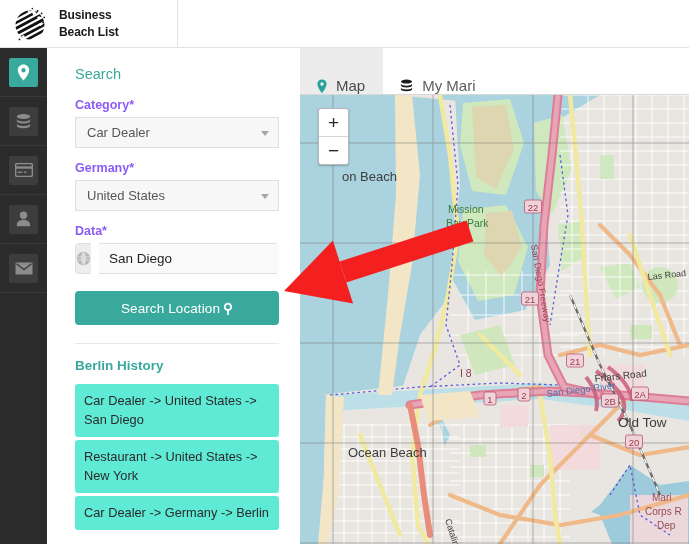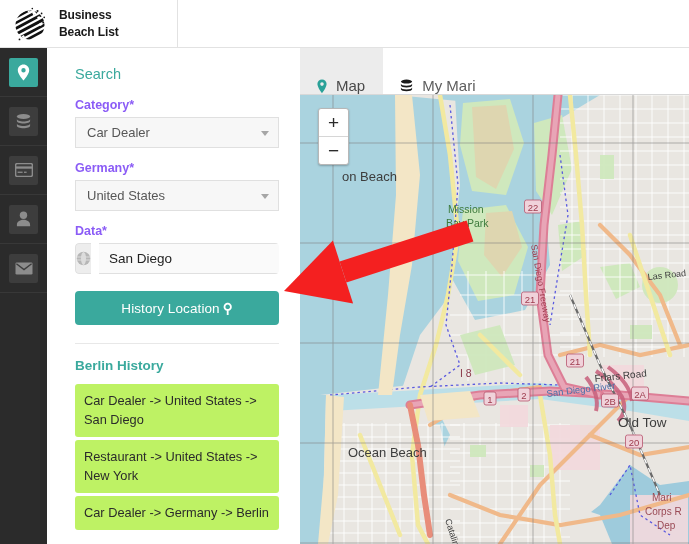--- a/index.html
+++ b/index.html
@@ -191,21 +191,21 @@
     border: none;
     border-top: 1px solid #e8e8e8;
   }
   .history-title {
     color: #3aa99d;
     font-size: 13.5px;
     margin: 14px 0 11px 0;
     line-height: 15px;
   }
   .history-item {
-    background: #bef264;
+    background: #5eead4;
     border-radius: 3px;
     padding: 7px 9px 8px 9px;
     font-size: 12.8px;
     line-height: 19px;
     color: #2b2b2b;
     margin-bottom: 3px;
     cursor: pointer;
   }
 
   
@@ -413,21 +413,21 @@
           <svg width="15" height="15" viewBox="0 0 15 15">
             <circle cx="7.5" cy="7.5" r="6.7" fill="#b6b6b6"></circle>
             <path d="M7.5 0.8 C4.1 2.6 4.1 12.4 7.5 14.2 C10.9 12.4 10.9 2.6 7.5 0.8 Z" fill="#dcdcdc"></path>
             <path d="M0.9 6.0 h13.2 M0.9 9.0 h13.2" stroke="#dcdcdc" stroke-width="1"></path>
           </svg>
         </span>
         <input class="text-input" type="text" value="San Diego" style="">
       </div>
 
       <button class="btn-primary">
-        <span>History Location</span><span class="mag">⚲</span>
+        <span>Search Location</span><span class="mag">⚲</span>
       </button>
 
       <hr class="panel-divider">
 
       <h3 class="history-title">Berlin History</h3>
 
       <div class="history-item">Car Dealer -&gt; United States -&gt; San Diego</div>
       <div class="history-item">Restaurant -&gt; United States -&gt; New York</div>
       <div class="history-item">Car Dealer -&gt; Germany -&gt; Berlin</div>
     </div>

